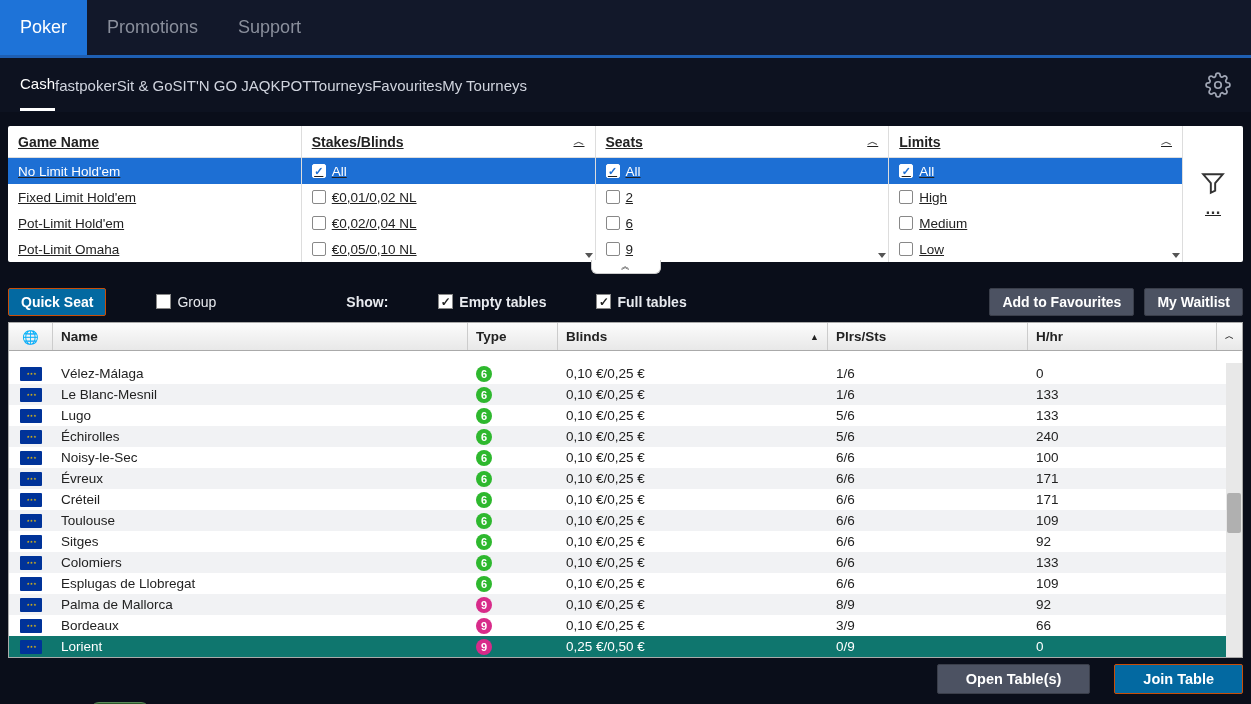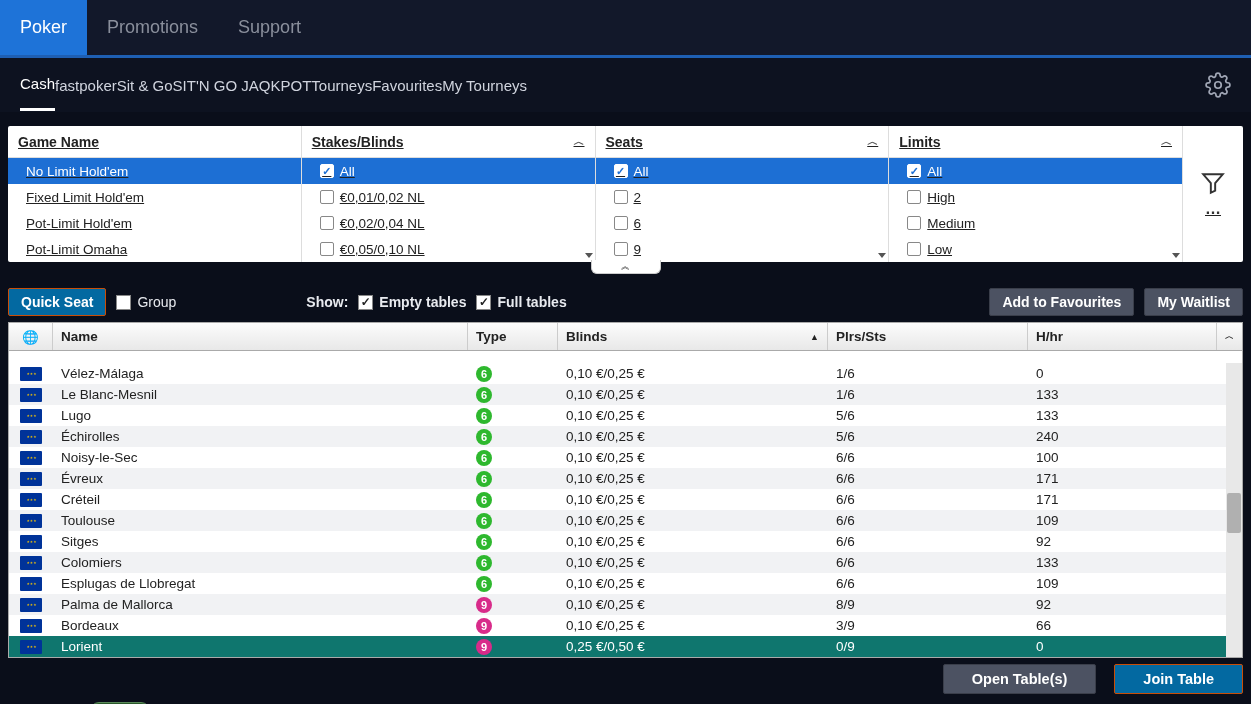--- a/index.html
+++ b/index.html
@@ -16,36 +16,36 @@
 .subnav .stab.active { color: #fff; border-bottom: 3px solid #fff; }
 .gear { position: absolute; right: 20px; top: 14px; cursor: pointer; color: #a0a6b5; }
 
 
 .filter-wrap { background: #fff; margin: 14px 8px 0 8px; border-radius: 2px; display: flex; padding: 0; position: relative; }
 .filter-col { flex: 1; border-right: 1px solid #ddd; display: flex; flex-direction: column; min-width: 0; text-decoration: underline; }
 .filter-col.narrow { flex: 0 0 60px; border-right: none; display:flex; align-items:center; justify-content:center; }
 .fh { display: flex; align-items: center; justify-content: space-between; height: 32px; padding: 0 10px; border-bottom: 1px solid #ddd; font-weight: bold; font-size: 14px; }
 .fh .arrow { font-size: 11px; color: #555; cursor: pointer; }
 .flist { overflow: hidden; }
-.frow { display: flex; align-items: center; height: 26px; padding: 0 18px; font-size: 13.5px; cursor: pointer; gap: 6px; }
+.frow { display: flex; align-items: center; height: 26px; padding: 0 10px; font-size: 13.5px; cursor: pointer; gap: 6px; }
 .frow.selected { background: #1d6fd4; color: #fff; }
 .frow .cb { width: 14px; height: 14px; border: 1px solid #888; border-radius: 2px; background: #fff; display:inline-flex; align-items:center; justify-content:center; font-size:11px; }
 .frow.selected .cb { background: #fff; color: #1d6fd4; border-color:#fff; }
 .frow .cb.checked::after { content: "✓"; color: #1d6fd4; font-weight:bold; font-size:11px; }
 .frow.selected .cb.checked::after { color: #1d6fd4; }
 .scroll-ind { position: relative; }
 .scroll-ind::after { content: ""; position: absolute; right: 2px; bottom: 4px; width:0;height:0;border-left:4px solid transparent;border-right:4px solid transparent;border-top:5px solid #555; }
 .collapse-tab { position:absolute; left:50%; transform:translateX(-50%); bottom:-12px; width:70px; height:14px; background:#fff; border:1px solid #ccc; border-top:none; border-radius:0 0 6px 6px; display:flex; align-items:center; justify-content:center; font-size:9px; cursor:pointer; }
 
 
 .toolbar { display:flex; align-items:center; height:40px; margin: 20px 8px 0 8px; gap: 10px; color:#e8eaef; font-size:14px; }
 .btn { padding: 5px 12px; border-radius: 2px; font-size: 14px; border:1px solid #555; background:#2a2f3d; color:#eee; cursor:pointer; }
 .btn-orange { background: #0369a1; border-color:#c94e08; color:#fff; font-weight:bold; }
 .btn-grey { background:#4c5262; border-color:#3a3e4a; color:#fff; }
-.cbwrap { display:flex; align-items:center; gap:6px; cursor:pointer; }
+.cbwrap { display:flex; gap:6px; cursor:pointer;margin-left:40px; }
 .cbwrap .cbx { width:15px; height:15px; background:#fff; border:1px solid #888; display:inline-flex; align-items:center; justify-content:center; font-size:12px; }
 .cbwrap .cbx.checked::after { content:"✓"; color:#222; font-weight:bold; }
 .spacer { flex:1; }
 
 
 .tbl { margin: 0 8px; background:#fff; border:1px solid #aaa; }
 .thead { display:flex; height:28px; background:linear-gradient(#fcfcfc,#e8e8e8); border-bottom:1px solid #aaa; font-size:13.5px; font-weight:bold; }
 .th { padding: 5px 8px; border-right:1px solid #ccc; display:flex; align-items:center; gap:4px; cursor:pointer; }
 .tbody { max-height: 295px; overflow-y:auto; position:relative;margin-top:12px; }
 .tr { display:flex; height:21px; font-size:13.5px; align-items:center; }
@@ -63,21 +63,21 @@
 .flag::after{content:"";position:absolute;inset:0;background:radial-gradient(circle at 50% 50%, transparent 3px, transparent 3px);}
 .flag .stars{position:absolute;inset:0;display:flex;align-items:center;justify-content:center;color:#ffcc00;font-size:7px;letter-spacing:-1px;}
 .badge { width:16px; height:16px; border-radius:50%; color:#fff; font-weight:bold; font-size:11px; display:inline-flex; align-items:center; justify-content:center; }
 .bg6{ background:#2eb82e; }
 .bg9{ background:#d82b8a; }
 .sort-ind{ font-size:9px; }
 .scrollbar-track{position:absolute;right:0;top:0;bottom:0;width:16px;background:#e8e8e8;}
 .scrollbar-thumb{position:absolute;right:1px;top:130px;width:14px;height:40px;background:#b0b0b0;border-radius:2px;cursor:pointer;}
 
 
-.bottombar{ display:flex; justify-content:flex-end; align-items:center; gap:18px; padding: 6px 8px 0 21px; }
+.bottombar{ display:flex; justify-content:flex-end; align-items:center; gap:24px; padding: 6px 8px 0 21px; }
 .bottombar .btn{ padding:6px 28px; font-size:14.5px; }
 
 .footer-stub{ height:20px; margin-top:6px; background:#0a0e1a; display:flex; }
 .footer-stub .pill{ margin:2px 0 0 90px; padding:1px 8px; background:#2a5a2a; border:1px solid #5a8a5a; border-radius:9px; color:#cde8cd; font-size:10px;}
 </style>
 </head>
 <body>
 
 <div class="topnav">
   <div class="tab active">Poker</div>

